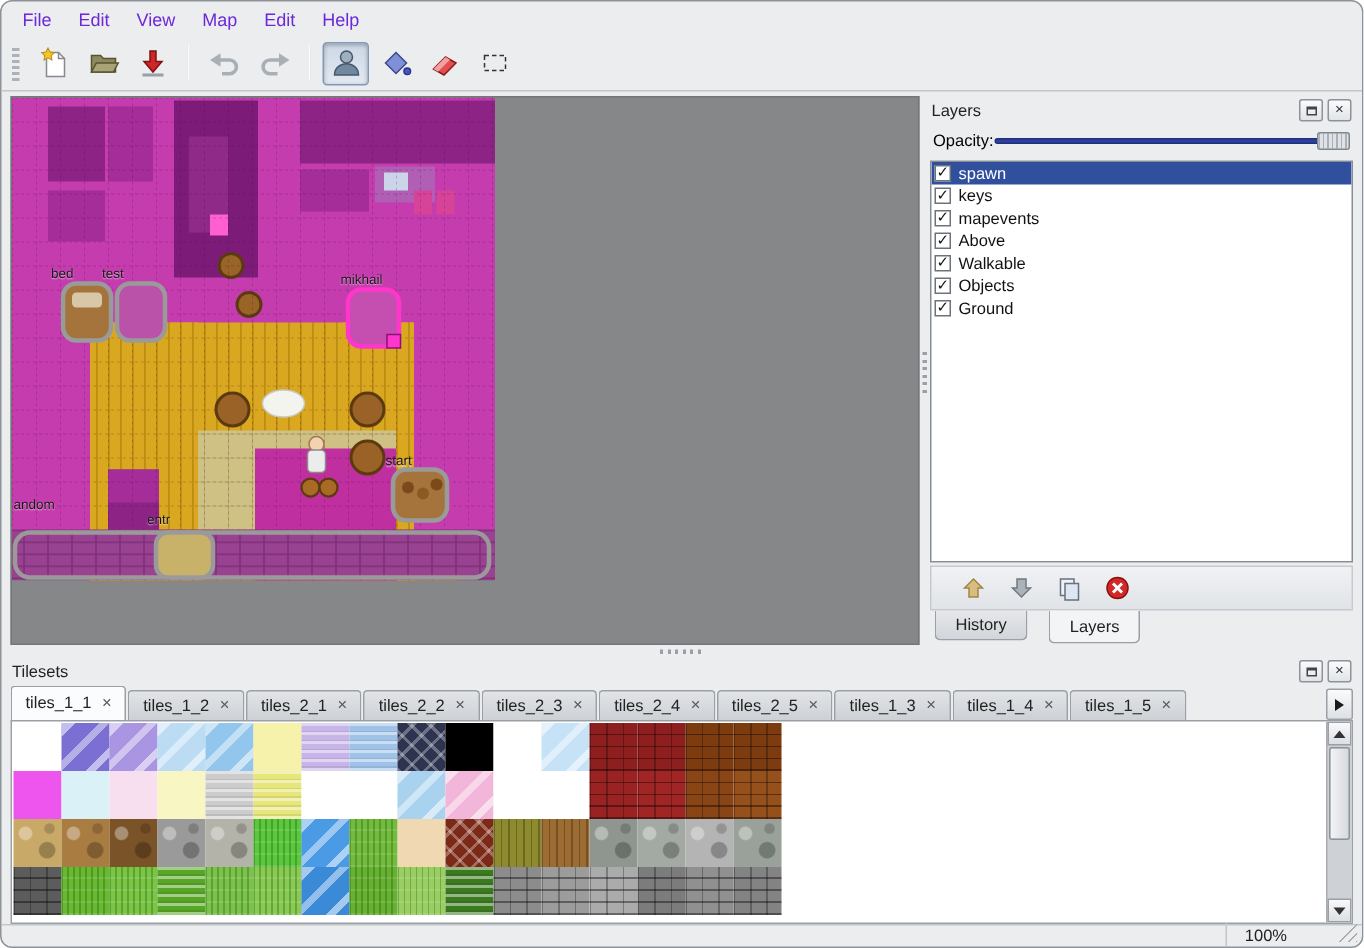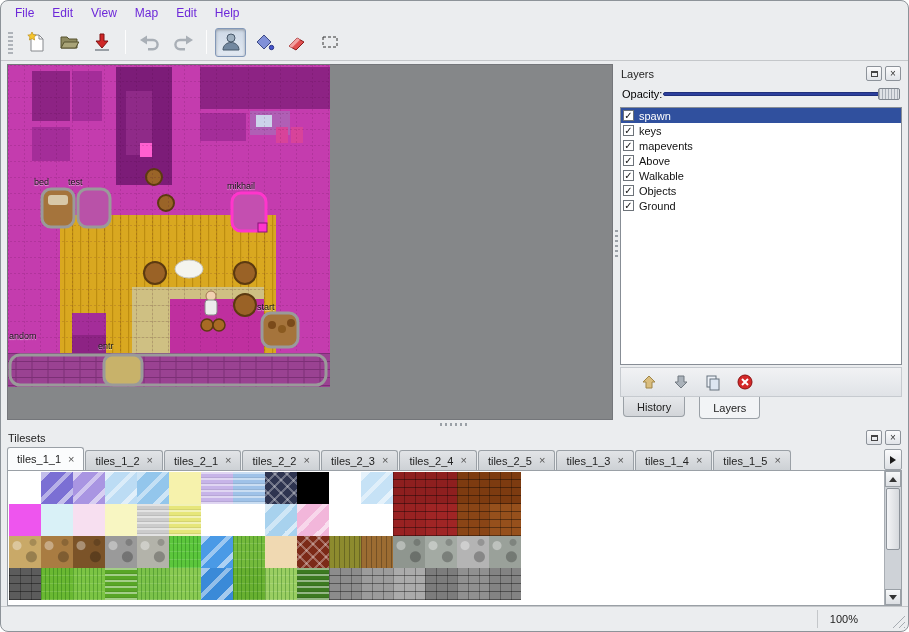--- a/index.html
+++ b/index.html
@@ -72,21 +72,21 @@
   .p-rock{background-image:radial-gradient(circle at 25% 30%,rgba(255,255,255,.35) 0 4px,transparent 5px),radial-gradient(circle at 70% 65%,rgba(0,0,0,.25) 0 5px,transparent 6px),radial-gradient(circle at 75% 20%,rgba(0,0,0,.18) 0 3px,transparent 4px);}
   .p-grass{background-image:repeating-linear-gradient(90deg,rgba(0,80,0,.28) 0 1px,transparent 1px 4px),repeating-linear-gradient(0deg,rgba(255,255,255,.12) 0 1px,transparent 1px 8px);}
   .p-sparkle{background-image:linear-gradient(135deg,rgba(255,255,255,.55) 0 15%,transparent 15% 40%,rgba(255,255,255,.45) 40% 50%,transparent 50% 75%,rgba(255,255,255,.55) 75% 85%,transparent 85%);}
   .p-lattice{background-image:repeating-linear-gradient(45deg,rgba(255,255,255,.3) 0 2px,transparent 2px 9px),repeating-linear-gradient(-45deg,rgba(255,255,255,.3) 0 2px,transparent 2px 9px);}
   .ts-scrollbar{position:absolute;right:0;top:0;bottom:0;width:17px;background:#ced2d7;border-left:1px solid #a9aeb4;
     display:flex;flex-direction:column;}
   .sb-btn{height:16px;background:linear-gradient(#f8f9fa,#dcdfe3);border:1px solid #9aa0a6;display:flex;align-items:center;justify-content:center;padding:0;}
   .sb-track{flex:1;}
   .sb-thumb{height:62px;margin:1px;background:linear-gradient(90deg,#f3f4f6,#d6d9dd);border:1px solid #8d939a;border-radius:2px;}
   
-  .statusbar{height:25px;display:flex;align-items:center;justify-content:flex-end;border-top:1px solid #c4c7ca;
+  .statusbar{height:15px;display:flex;align-items:center;justify-content:flex-end;border-top:1px solid #c4c7ca;
     font-size:11px;color:#222;position:relative;padding-right:38px;}
   .status-zoom{border-left:1px solid #c4c7ca;padding:3px 12px;}
   .resize-grip{position:absolute;right:3px;bottom:3px;width:14px;height:14px;
     background:repeating-linear-gradient(135deg,transparent 0 3px,#a6acb2 3px 4px);
     clip-path:polygon(100% 0,100% 100%,0 100%);}
 </style>
 </head>
 <body>
 
 <div class="window">

